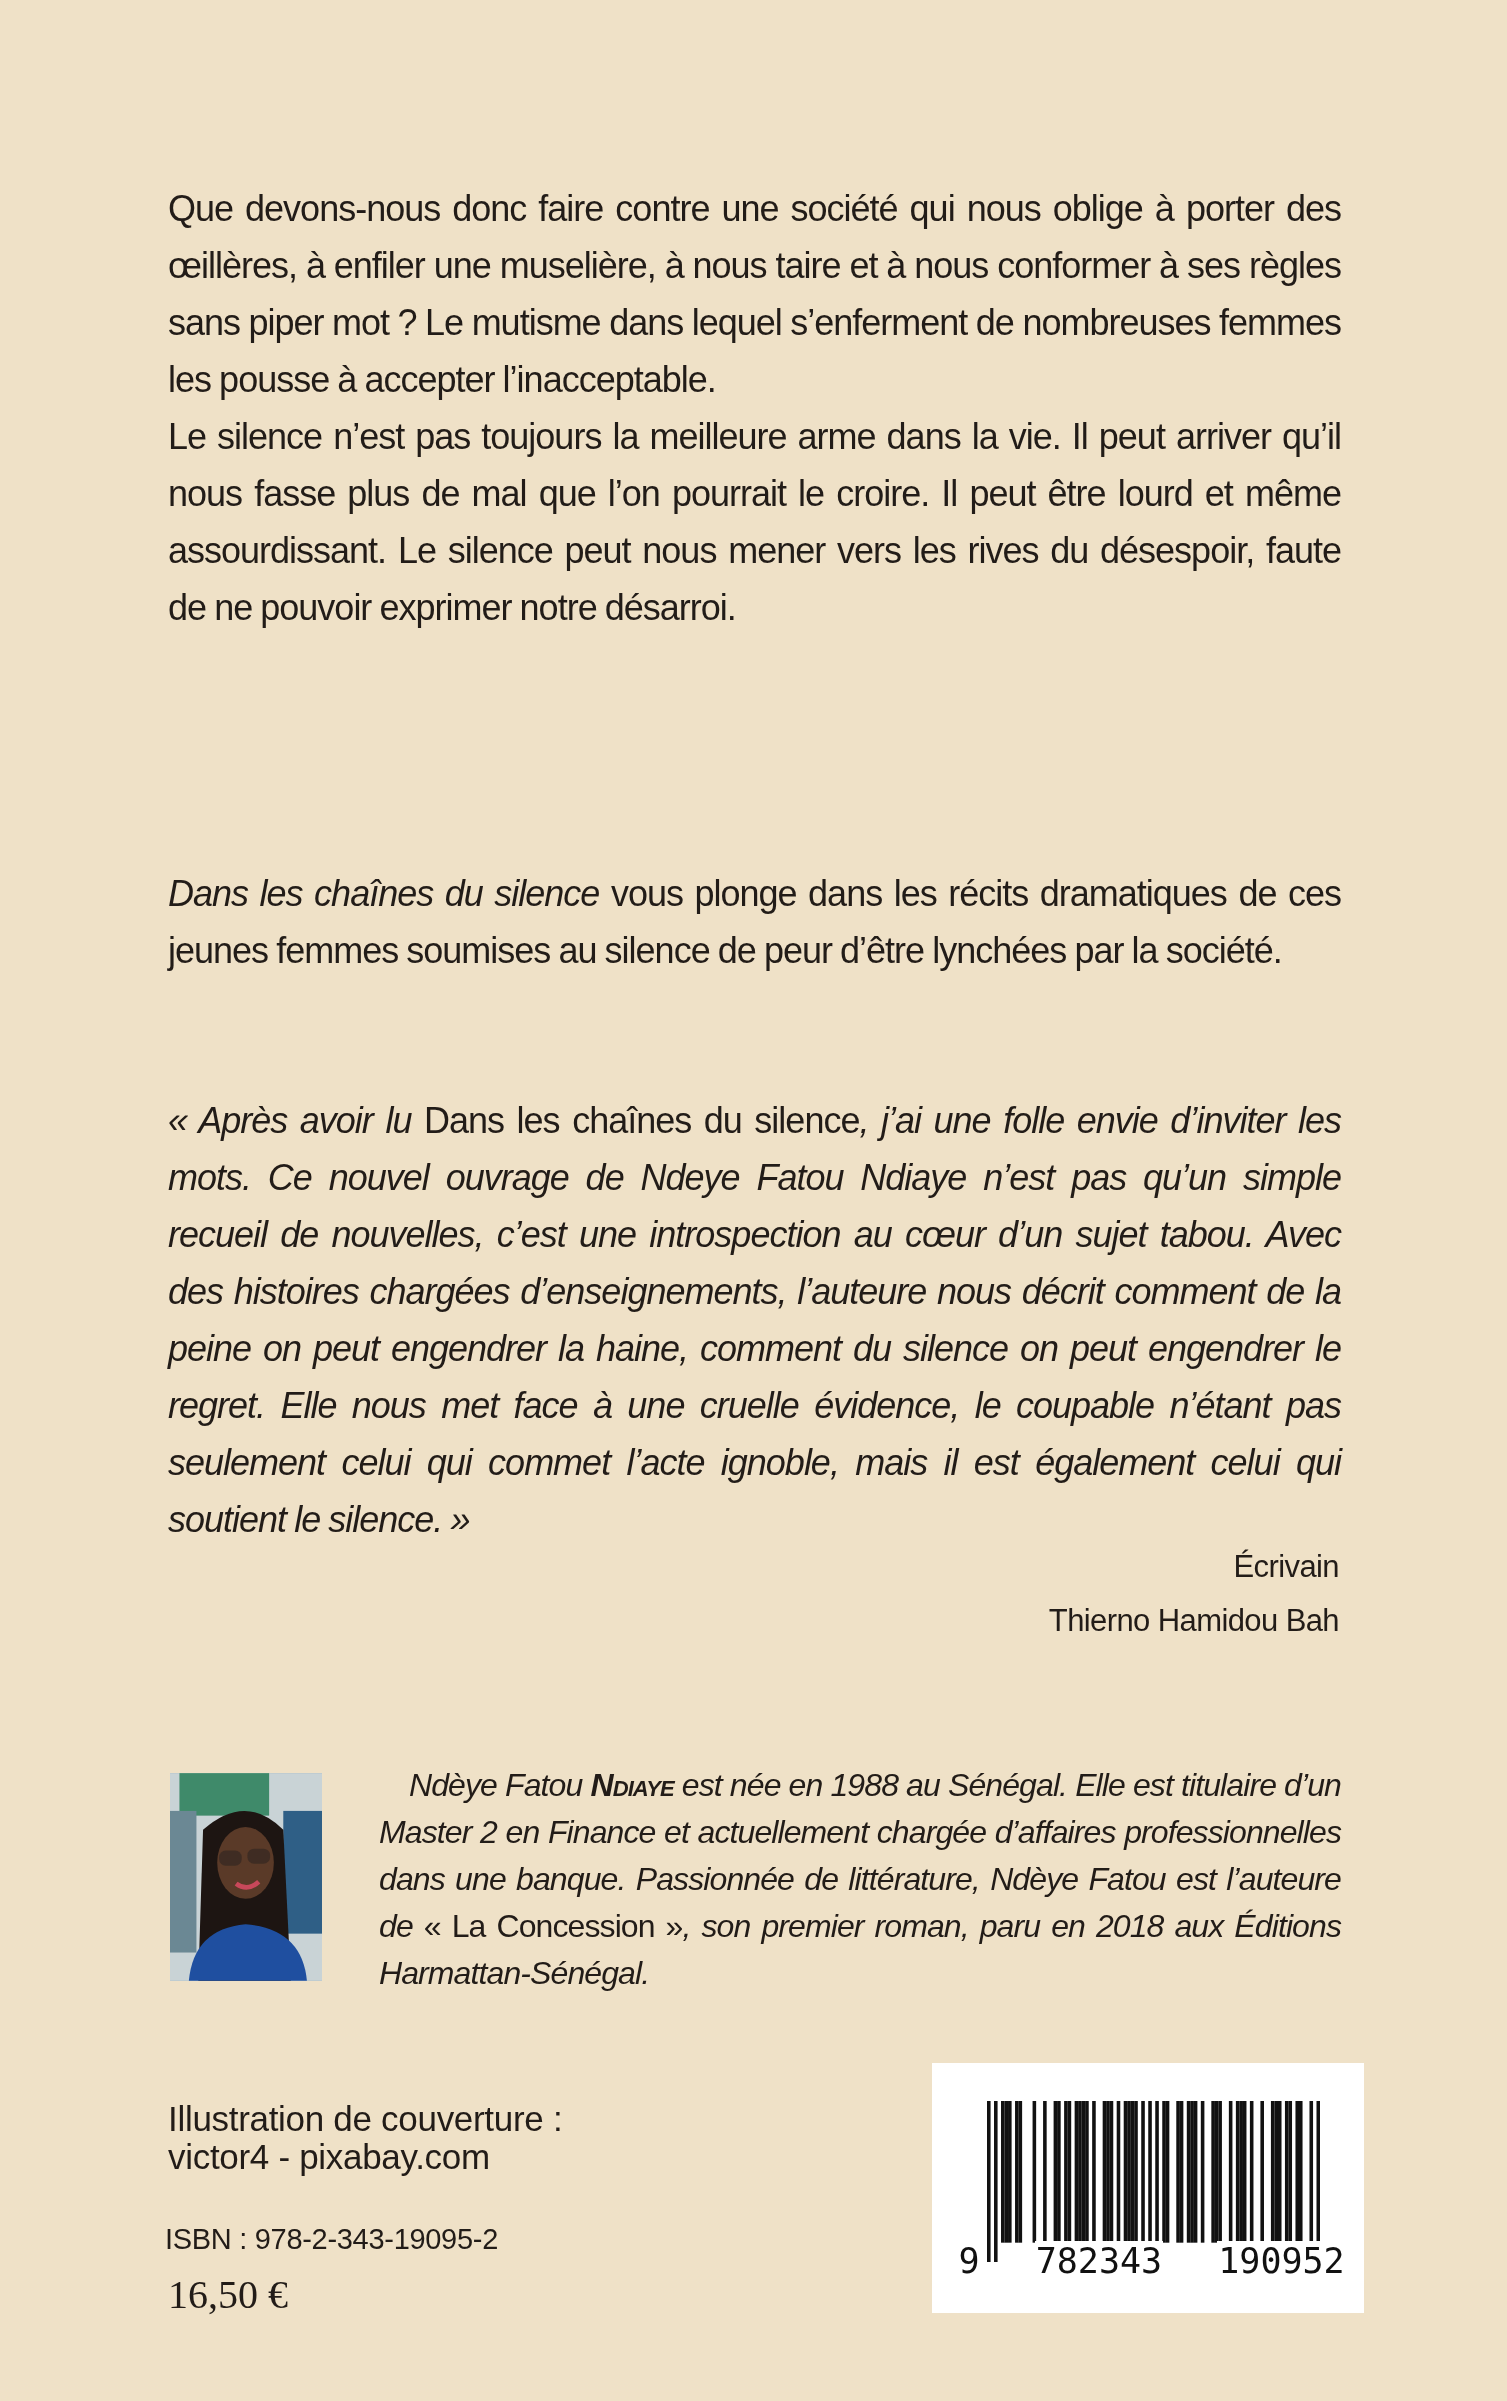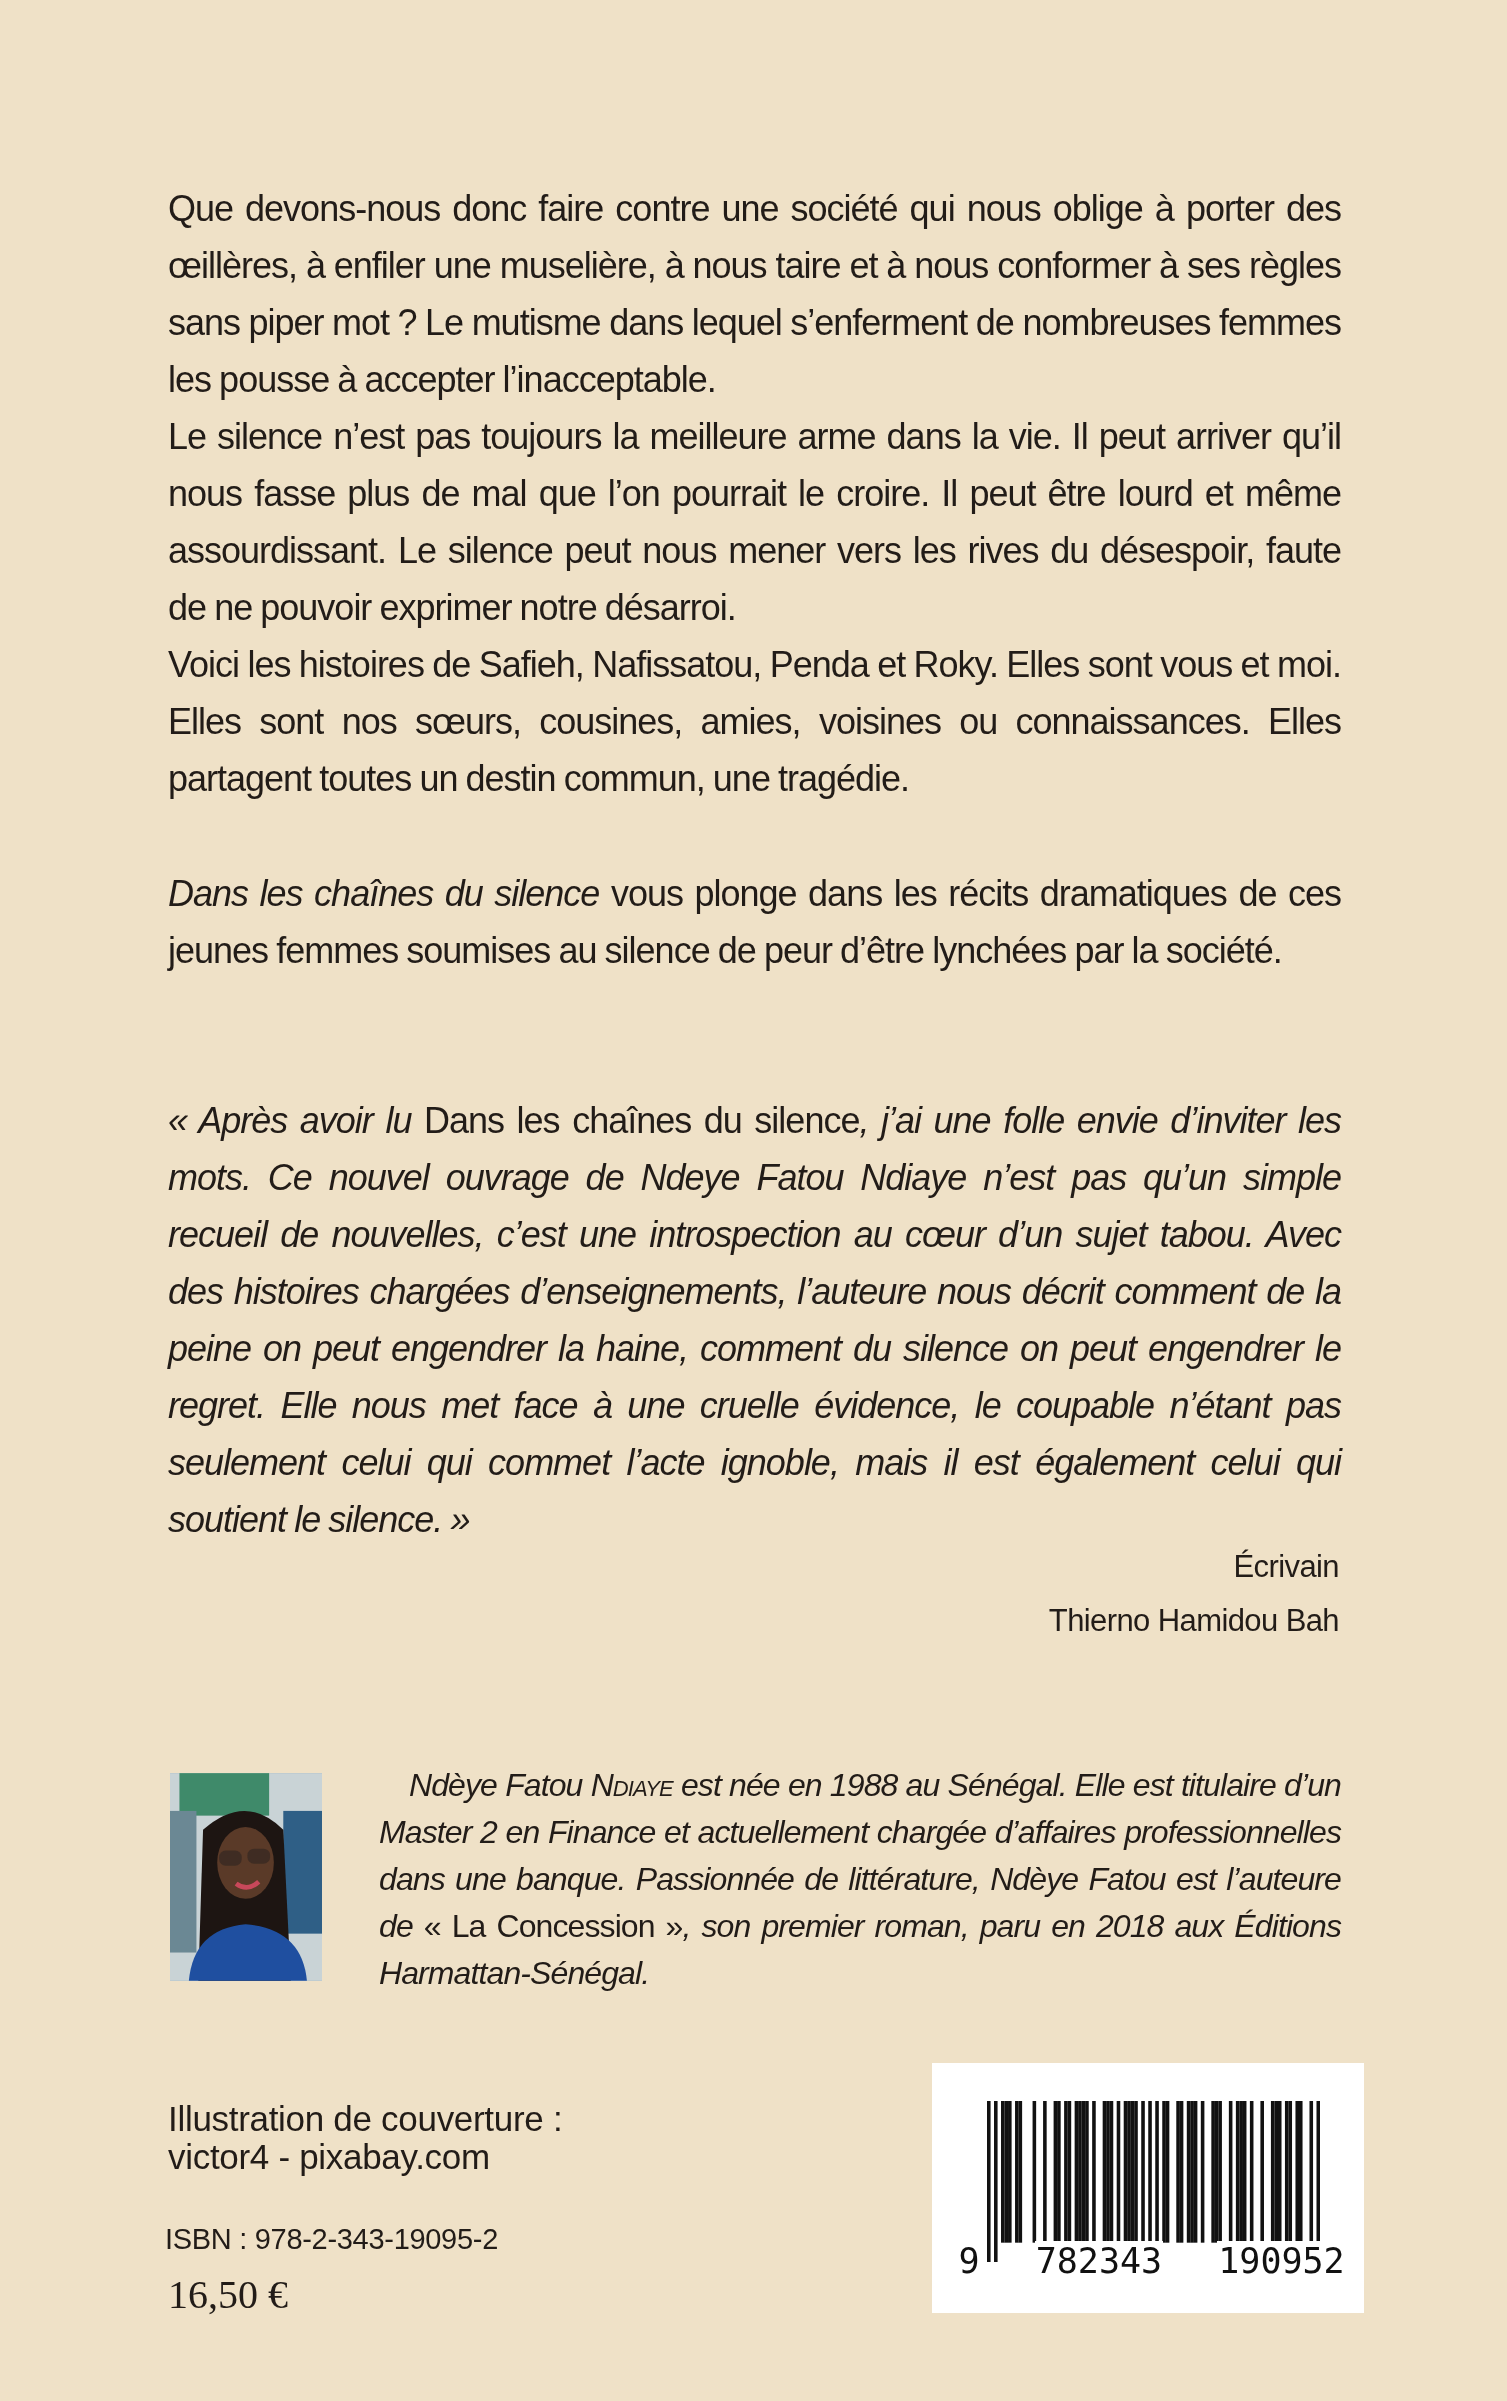--- a/index.html
+++ b/index.html
@@ -32,21 +32,21 @@
     position: absolute; left: 170px; top: 1773px; width: 152px; height: 208px;
     overflow: hidden; background: #8aa6b0;
   }
   #bio {
     position: absolute; left: 379px; width: 962px; top: 1762px;
     font-size: 32px; line-height: 47px; font-style: italic;
     letter-spacing: -0.9px; word-spacing: -0.9px;
     text-align: justify; text-align-last: left;
   }
   #bio .name { font-weight: normal; margin-left: 30px; }
-  #bio .sc { font-variant: small-caps; font-weight: normal; }
+  #bio .sc { font-variant: small-caps; font-weight: bold; }
   #bio .upright { font-style: normal; }
   #credits {
     position: absolute; left: 168px; top: 2100px;
     font-size: 35px; line-height: 38px; letter-spacing: -0.3px;
   }
   #isbn {
     position: absolute; left: 165px; top: 2223px;
     font-size: 29px; letter-spacing: -0.3px;
   }
   #price {
@@ -67,21 +67,20 @@
     display: flex; justify-content: space-between;
   }
   #barcode-digits span { background: #fff; padding: 0 0.9px; }
 </style>
 </head>
 <body>
 
 <div id="blurb" class="col body-text">
   <p class="para">Que devons-nous donc faire contre une société qui nous oblige à porter des œillères, à enfiler une muselière, à nous taire et à nous conformer à ses règles sans piper mot ? Le mutisme dans lequel s’enferment de nombreuses femmes les pousse à accepter l’inacceptable.</p>
   <p class="para">Le silence n’est pas toujours la meilleure arme dans la vie. Il peut arriver qu’il nous fasse plus de mal que l’on pourrait le croire. Il peut être lourd et même assourdissant. Le silence peut nous mener vers les rives du désespoir, faute de ne pouvoir exprimer notre désarroi.</p>
-  <p class="para">Voici les histoires de Safieh, Nafissatou, Penda et Roky. Elles sont vous et moi. Elles sont nos sœurs, cousines, amies, voisines ou connaissances. Elles partagent toutes un destin commun, une tragédie.</p>
 </div>
 
 <div id="pitch" class="col body-text">
   <p class="para"><span class="ital">Dans les chaînes du silence</span><span> vous plonge dans les récits dramatiques de ces jeunes femmes soumises au silence de peur d’être lynchées par la société.</span></p>
 </div>
 
 <div id="quote" class="col body-text ital">
   <p class="para"><span>« Après avoir lu </span><span style="font-style:normal">Dans les chaînes du silence</span><span>, j’ai une folle envie d’inviter les mots. Ce nouvel ouvrage de Ndeye Fatou Ndiaye n’est pas qu’un simple recueil de nouvelles, c’est une introspection au cœur d’un sujet tabou. Avec des histoires chargées d’enseignements, l’auteure nous décrit comment de la peine on peut engendrer la haine, comment du silence on peut engendrer le regret. Elle nous met face à une cruelle évidence, le coupable n’étant pas seulement celui qui commet l’acte ignoble, mais il est également celui qui soutient le silence. »</span></p>
 </div>
 

